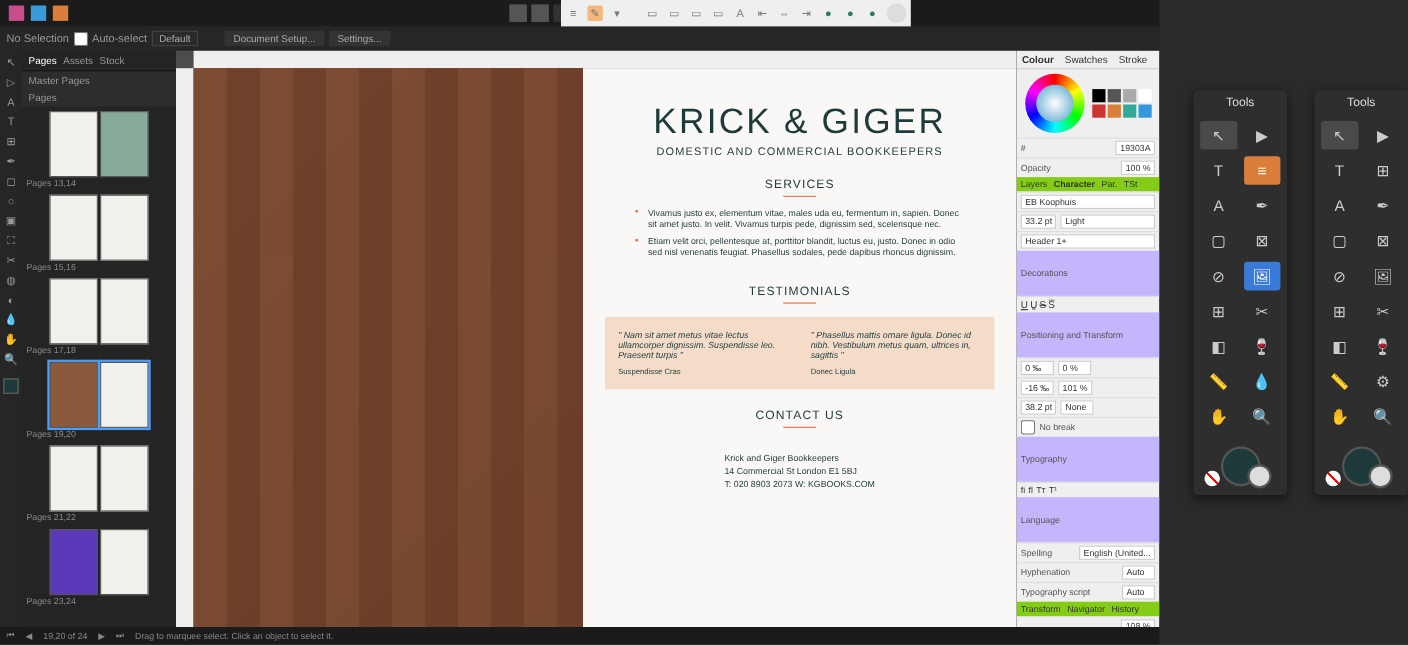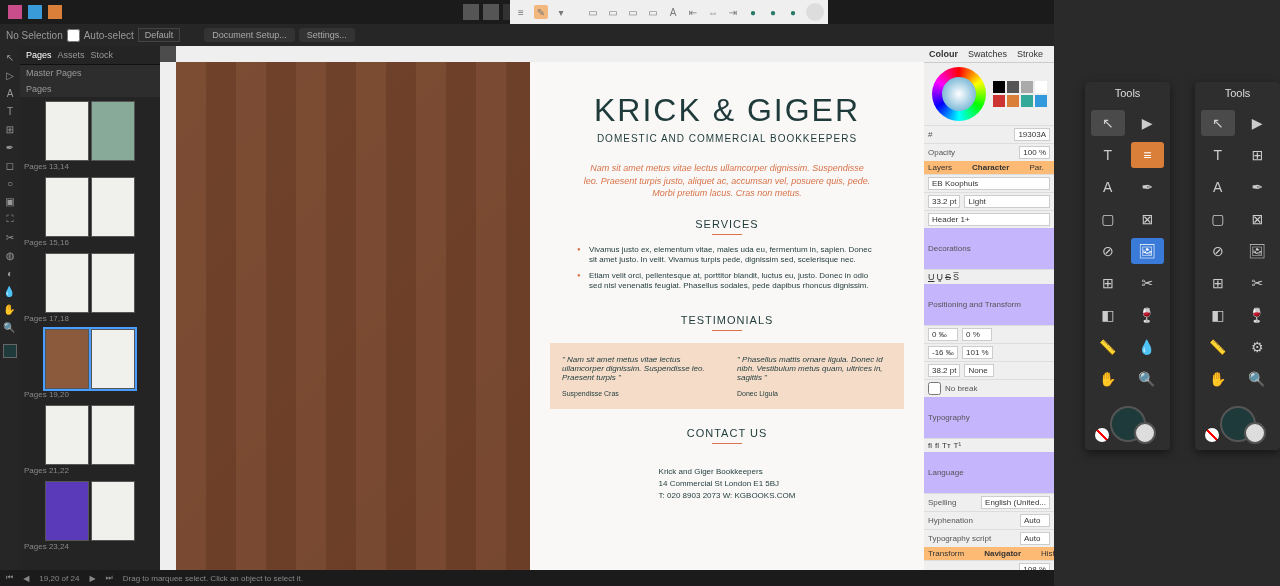--- a/index.html
+++ b/index.html
@@ -50,21 +50,21 @@
 .rpanel .tabs span{padding:3px 5px}
 .rpanel .tabs span.act{font-weight:bold}
 .rpanel .wheel{height:70px;display:flex;align-items:center;justify-content:space-around;padding:4px}
 .rpanel .wheel .w{width:54px;height:54px;border-radius:50%;background:conic-gradient(red,yellow,lime,cyan,blue,magenta,red);position:relative}
 .rpanel .wheel .w:after{content:"";position:absolute;inset:10px;background:radial-gradient(#fff,#4a9ec9);border-radius:50%}
 .rpanel .sw{display:grid;grid-template-columns:repeat(4,12px);gap:2px}
 .rpanel .sw span{width:12px;height:12px;background:#333}
 .rpanel .row{display:flex;align-items:center;padding:2px 4px;gap:4px;border-top:1px solid #ddd}
 .rpanel .row label{flex:1;font-size:8px;color:#555}
 .rpanel .row .val{background:#fff;border:1px solid #ccc;padding:1px 3px;font-size:8px;min-width:30px}
-.rpanel .subtabs{display:flex;font-size:8px;padding:2px 4px;gap:20px;background:#fdba74}
+.rpanel .subtabs{display:flex;font-size:8px;padding:2px 4px;gap:6px;background:#84cc16}
 .rpanel .sect{padding:16px 4px;background:#c4b5fd;font-size:8px;color:#555}
 .rpanel .nav{flex:1;min-height:60px;background:#e8e8e8;padding:4px;position:relative}
 .status{height:16px;background:#1b1b1b;color:#888;font-size:8px;display:flex;align-items:center;padding:0 6px;gap:10px}
 
 .palette{position:absolute;width:85px;background:#2e2e2e;border-radius:4px;color:#ddd;box-shadow:0 3px 10px rgba(0,0,0,.5)}
 .palette .hd{text-align:center;font-size:11px;padding:5px 0;color:#ddd}
 .palette .grid{display:grid;grid-template-columns:1fr 1fr;gap:6px;padding:6px}
 .palette .tool{height:26px;display:flex;align-items:center;justify-content:center;border-radius:3px;font-size:14px;color:#ccc}
 .palette .tool.sel{background:#4a4a4a}
 .palette .colorpick{padding:8px;display:flex;justify-content:center;position:relative}
@@ -199,21 +199,20 @@
     <div class="canvas">
       <div class="ruler-h"></div>
       <div class="ruler-v"></div>
       <div class="spread">
         <div class="page-left">
           <div class="bricks"></div>
         </div>
         <div class="page-right">
           <div class="pr-title">KRICK &amp; GIGER</div>
           <div class="pr-sub">DOMESTIC AND COMMERCIAL BOOKKEEPERS</div>
-          <div class="pr-intro">Nam sit amet metus vitae lectus ullamcorper dignissim. Suspendisse leo. Praesent turpis justo, aliquet ac, accumsan vel, posuere quis, pede. Morbi pretium lacus. Cras non metus.</div>
           <div class="pr-sec">SERVICES</div>
           <hr class="pr-hr">
           <ul class="pr-bullets">
             <li>Vivamus justo ex, elementum vitae, males uda eu, fermentum in, sapien. Donec sit amet justo. In velit. Vivamus turpis pede, dignissim sed, scelerisque nec.</li>
             <li>Etiam velit orci, pellentesque at, porttitor blandit, luctus eu, justo. Donec in odio sed nisl venenatis feugiat. Phasellus sodales, pede dapibus rhoncus dignissim.</li>
           </ul>
           <div class="pr-sec">TESTIMONIALS</div>
           <hr class="pr-hr">
           <div class="pr-test">
             <div><em>" Nam sit amet metus vitae lectus ullamcorper dignissim. Suspendisse leo. Praesent turpis "</em><div class="au">Suspendisse Cras</div></div>
@@ -312,21 +311,21 @@
       <div class="row">
           <label>Hyphenation</label>
           <span class="val">Auto</span>
         </div>
       <div class="row">
           <label>Typography script</label>
           <span class="val">Auto</span>
         </div>
       <div class="subtabs">
         <span>Transform</span>
-        <span style="font-weight:bold">Navigator</span>
+        <span style="font-weight:normal">Navigator</span>
         <span>History</span>
       </div>
       <div class="row">
           <span style="flex:1"></span>
           <span class="val">108 %</span>
         </div>
       <div class="nav">
         <div style="display:flex;height:100%">
             <div style="flex:1;background:#8b5a3c"></div>
             <div style="flex:1;background:#f4ede4;font-size:5px;padding:3px;color:#1e3a3a;text-align:center">KRICK &amp; GIGER</div>

